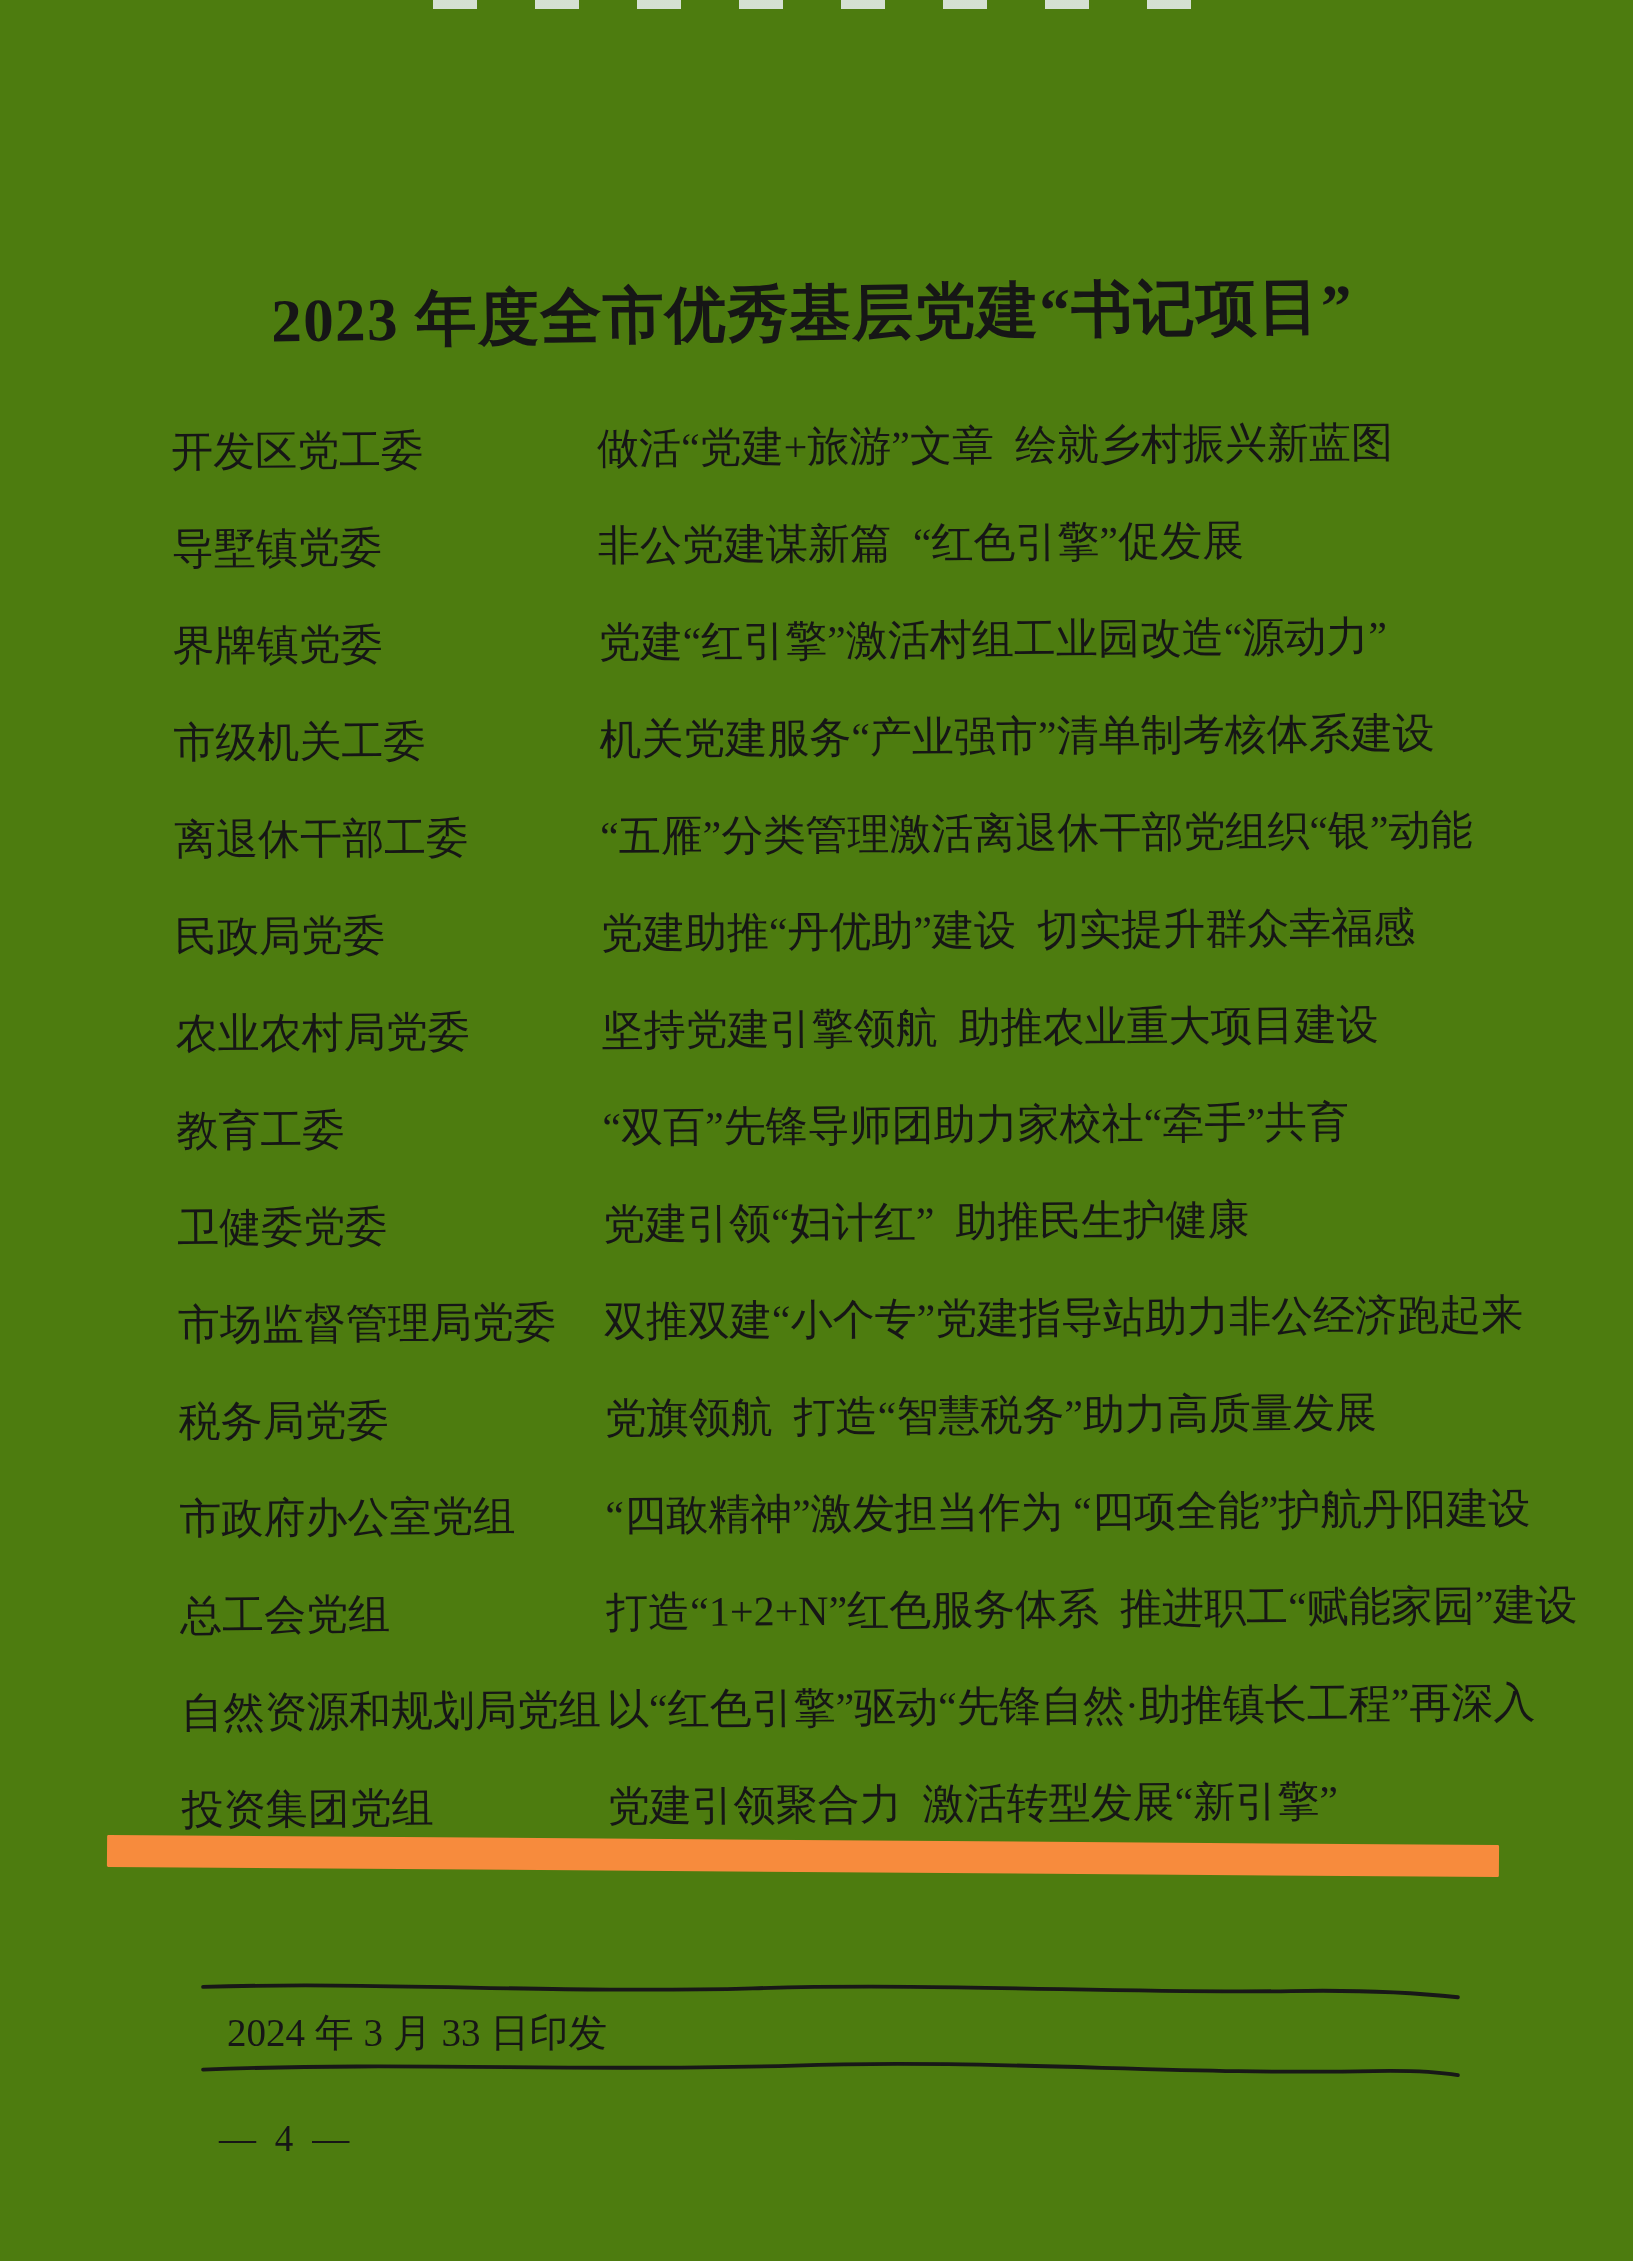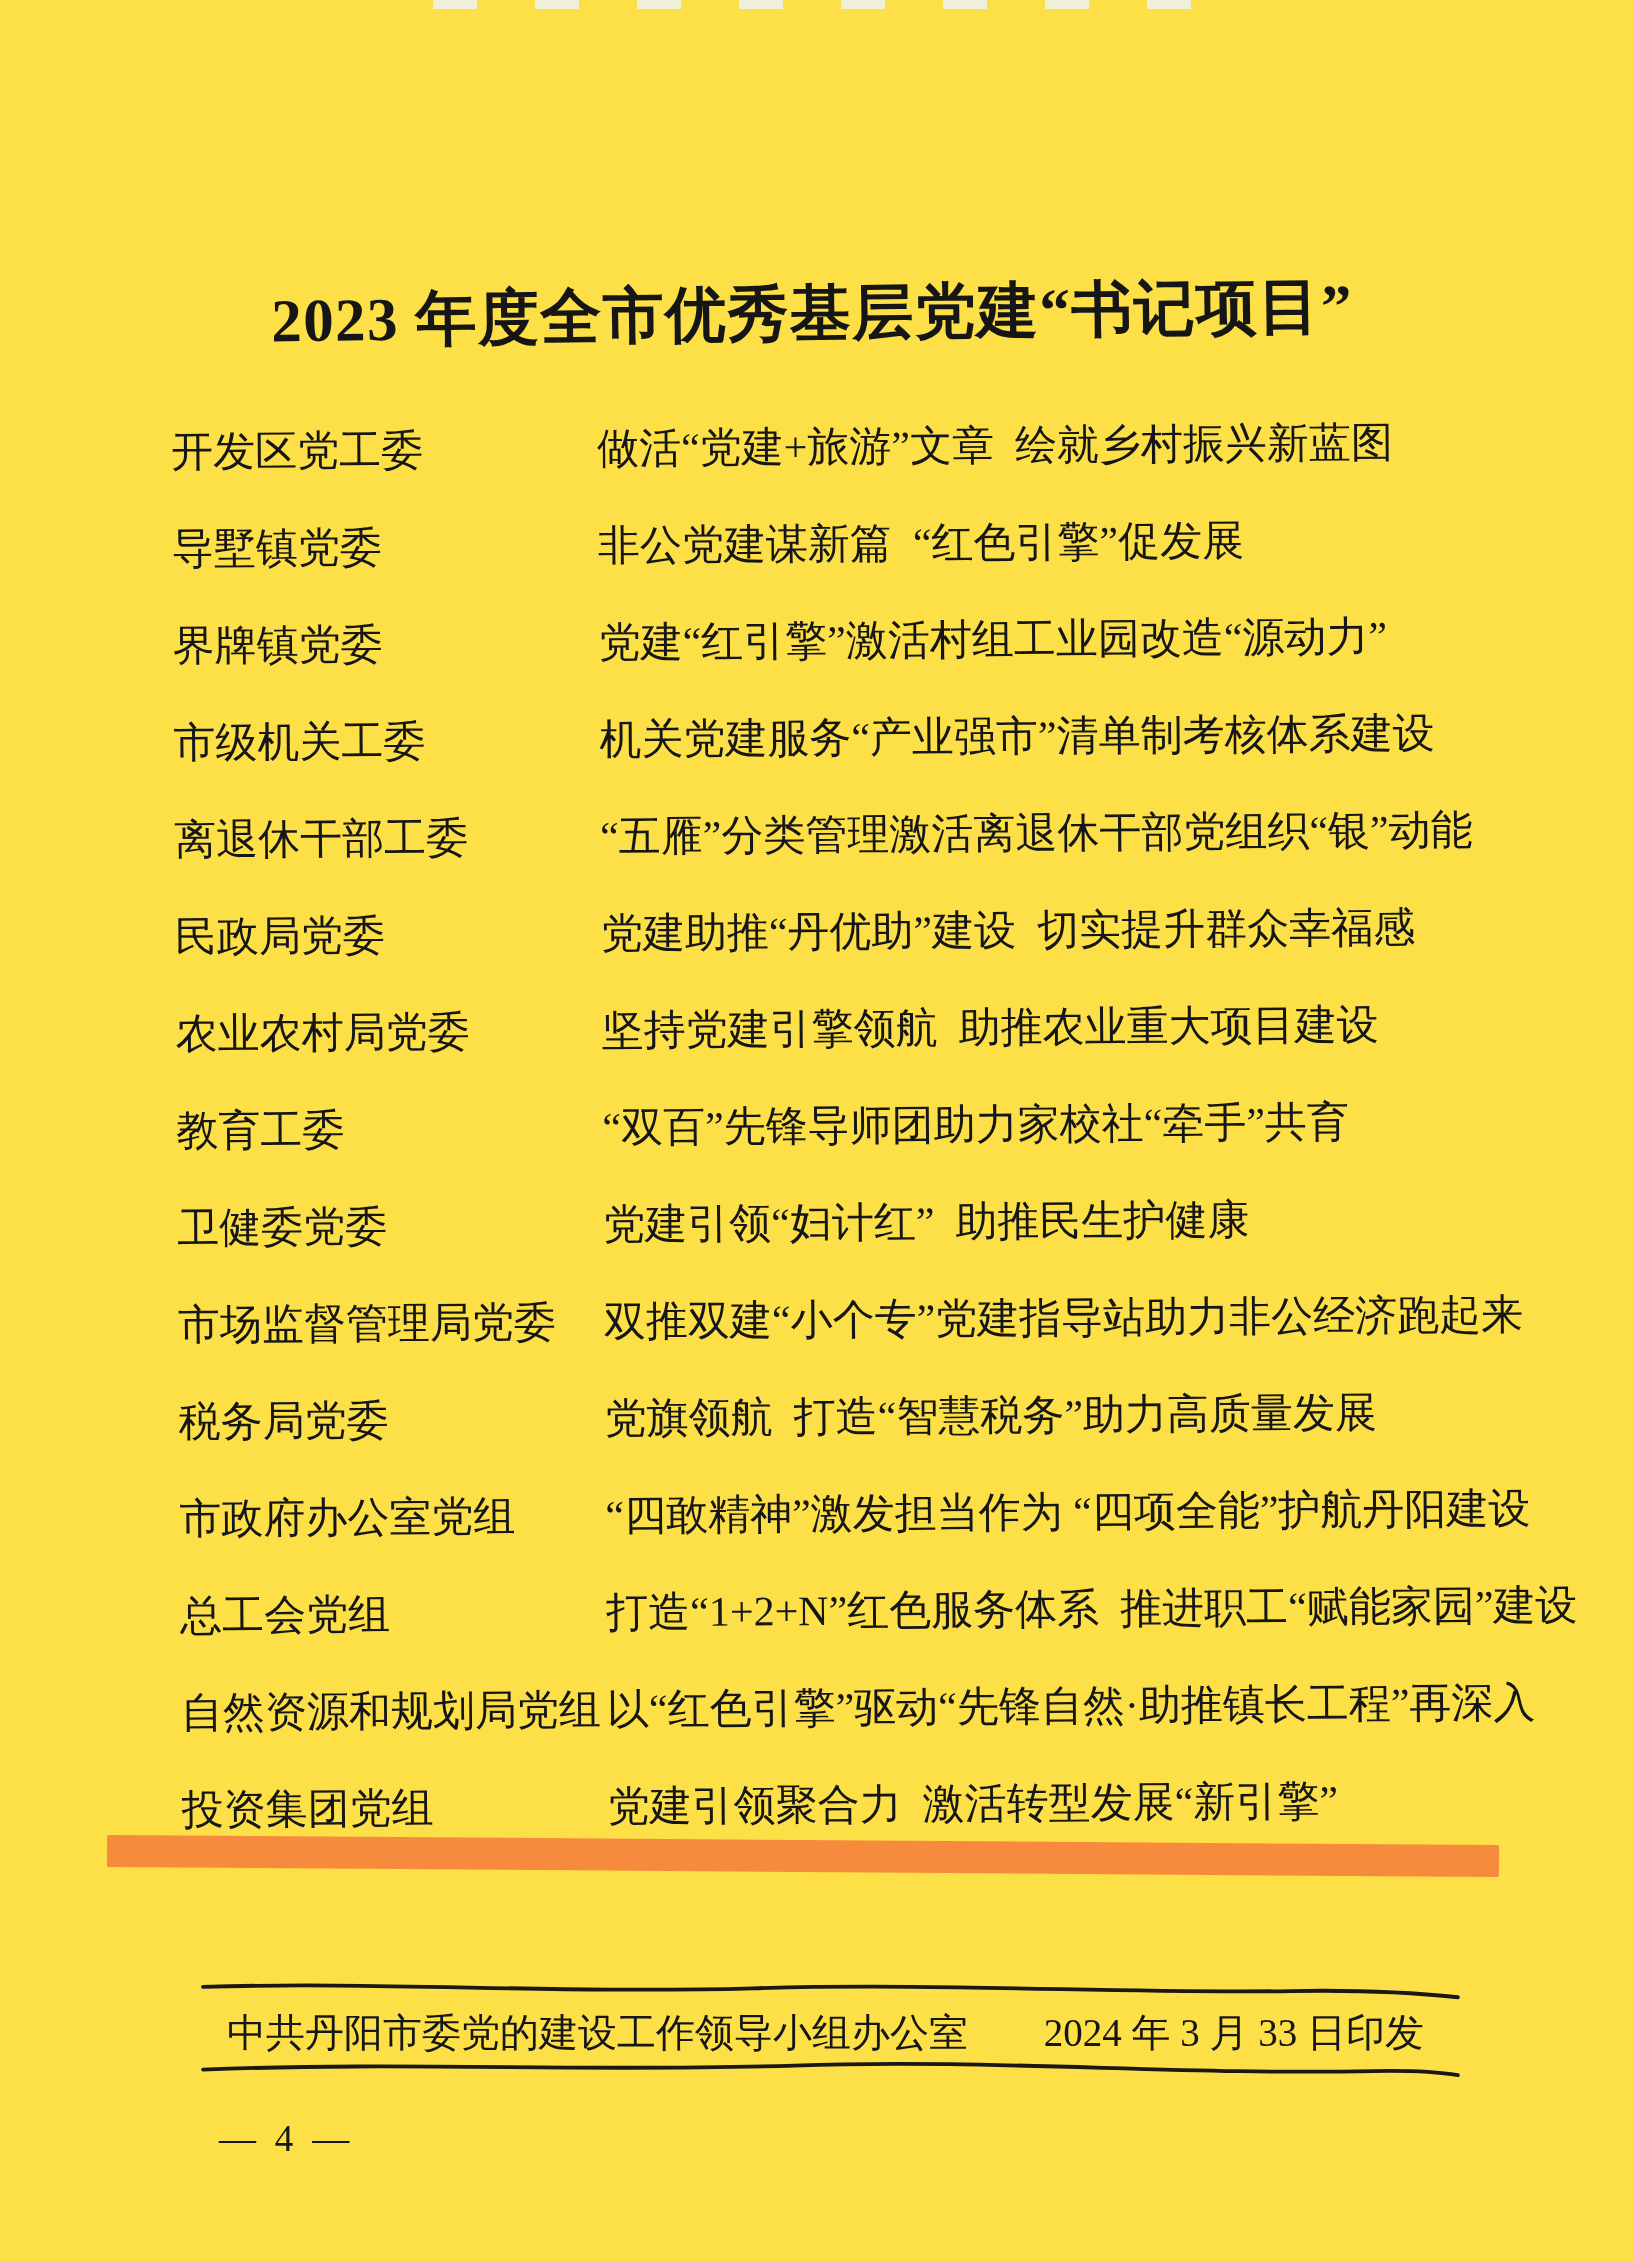--- a/index.html
+++ b/index.html
@@ -1,20 +1,20 @@
 <!DOCTYPE html>
 <html lang="zh" style="font-size:11px"><head>
 <meta charset="utf-8">
 <style>
   html, body { margin: 0; padding: 0; background: #ffffff; }
   .page {
     position: relative;
     width: 1634px;
     height: 2261px;
-    background: #fde047;
+    background: #4d7c0f;
     overflow: hidden;
     color: #161616;
     font-family: "Liberation Serif", "DejaVu Serif", serif;
   }
 
   
   .top-artifact {
     position: absolute;
     top: 0; left: 433px;
     width: 766px; height: 9px;
@@ -177,21 +177,20 @@
   </div>
 
   <div class="highlight-bar" style="background: rgb(247, 139, 61);"></div>
 
   <div class="footer-box">
     <svg viewBox="0 0 1825 160" aria-hidden="true">
       <path d="M3,10 C260,2 520,20 800,12 C1080,4 1340,20 1580,16 C1690,14 1775,20 1822,25" fill="none" stroke="#181818" stroke-width="5.5" stroke-linecap="round"></path>
       <path d="M3,130 C300,118 560,134 860,124 C1140,114 1420,138 1700,132 C1755,131 1798,134 1822,138" fill="none" stroke="#181818" stroke-width="5.5" stroke-linecap="round"></path>
     </svg>
     <div class="footer-text">
-      <span>中共丹阳市委党的建设工作领导小组办公室</span>
       <span>2024 年 3 月 33 日印发</span>
     </div>
   </div>
 
   <div class="page-number">— 4 —</div>
 
 </div>
 
 
 </body></html>

